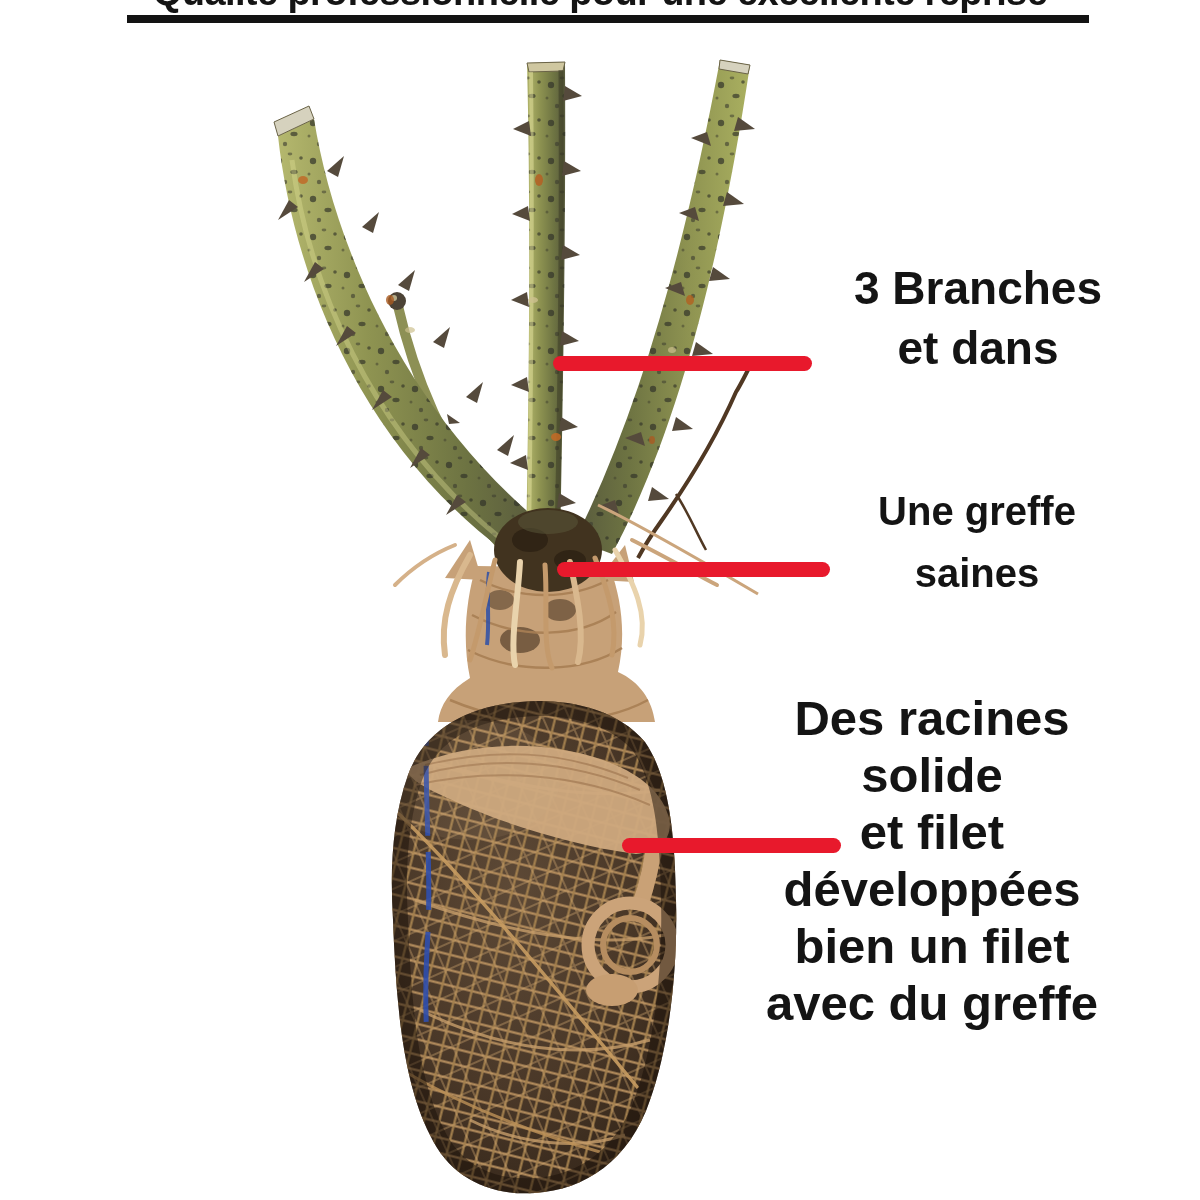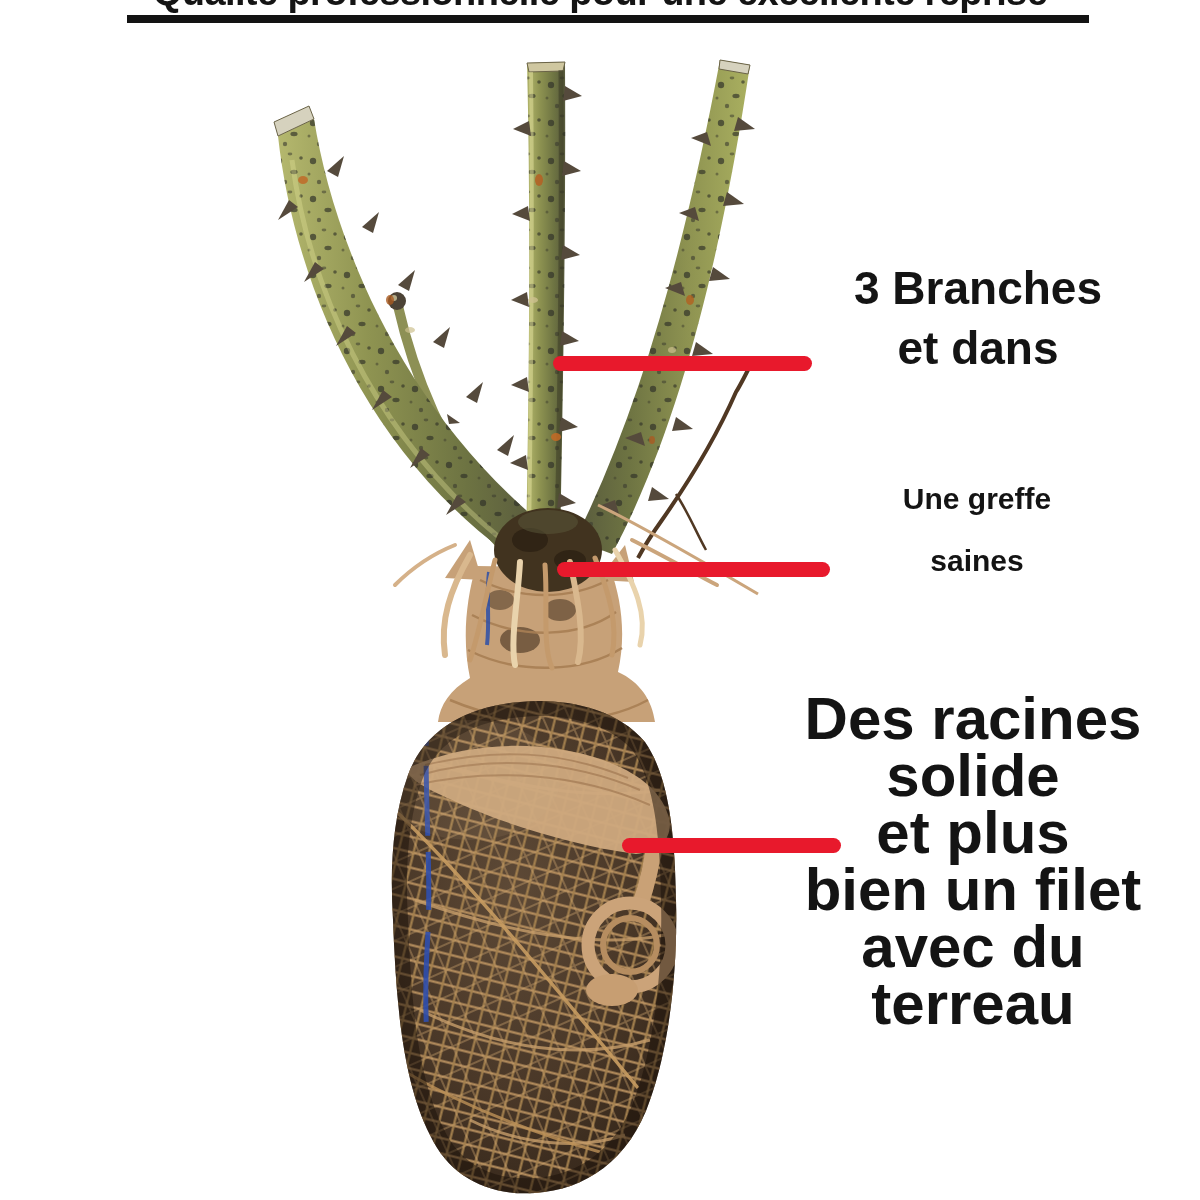--- a/index.html
+++ b/index.html
@@ -41,22 +41,22 @@
   #leader-graft    { left: 557px; top: 562px; width: 273px; }
   #leader-roots    { left: 622px; top: 838px; width: 219px; }
 
   
   .label {
     position: absolute; text-align: center; font-weight: bold;
     color: #141414; z-index: 4;
   }
   .label .lbl-line { display: block; }
   #label-branches { left: 798px; top: 258px; width: 360px; font-size: 46px; line-height: 60px; }
-  #label-graft    { left: 797px; top: 468px; width: 360px; font-size: 30px; line-height: 62px; }
-  #label-roots    { left: 793px; top: 690px; width: 360px; font-size: 60px; line-height: 57px; }
+  #label-graft    { left: 797px; top: 480px; width: 360px; font-size: 40px; line-height: 62px; }
+  #label-roots    { left: 752px; top: 690px; width: 360px; font-size: 49px; line-height: 57px; }
 </style>
 </head>
 <body>
 
 <div class="stage">
 
   <div class="title-clip">
     <h1 class="title-text">Qualité professionnelle pour une excellente reprise</h1>
   </div>
   <div class="title-underline"></div>
@@ -267,18 +267,19 @@
   </div>
 
   <div class="label" id="label-graft">
     <span class="lbl-line">Une greffe</span>
     <span class="lbl-line">saines</span>
   </div>
 
   <div class="label" id="label-roots">
     <span class="lbl-line">Des racines</span>
     <span class="lbl-line">solide</span>
-    <span class="lbl-line">et plus</span>
+    <span class="lbl-line">et filet</span>
+    <span class="lbl-line">développées</span>
     <span class="lbl-line">bien un filet</span>
-    <span class="lbl-line">avec du terreau</span>
+    <span class="lbl-line">avec du greffe</span>
   </div>
 
 </div>
 
 </body></html>

